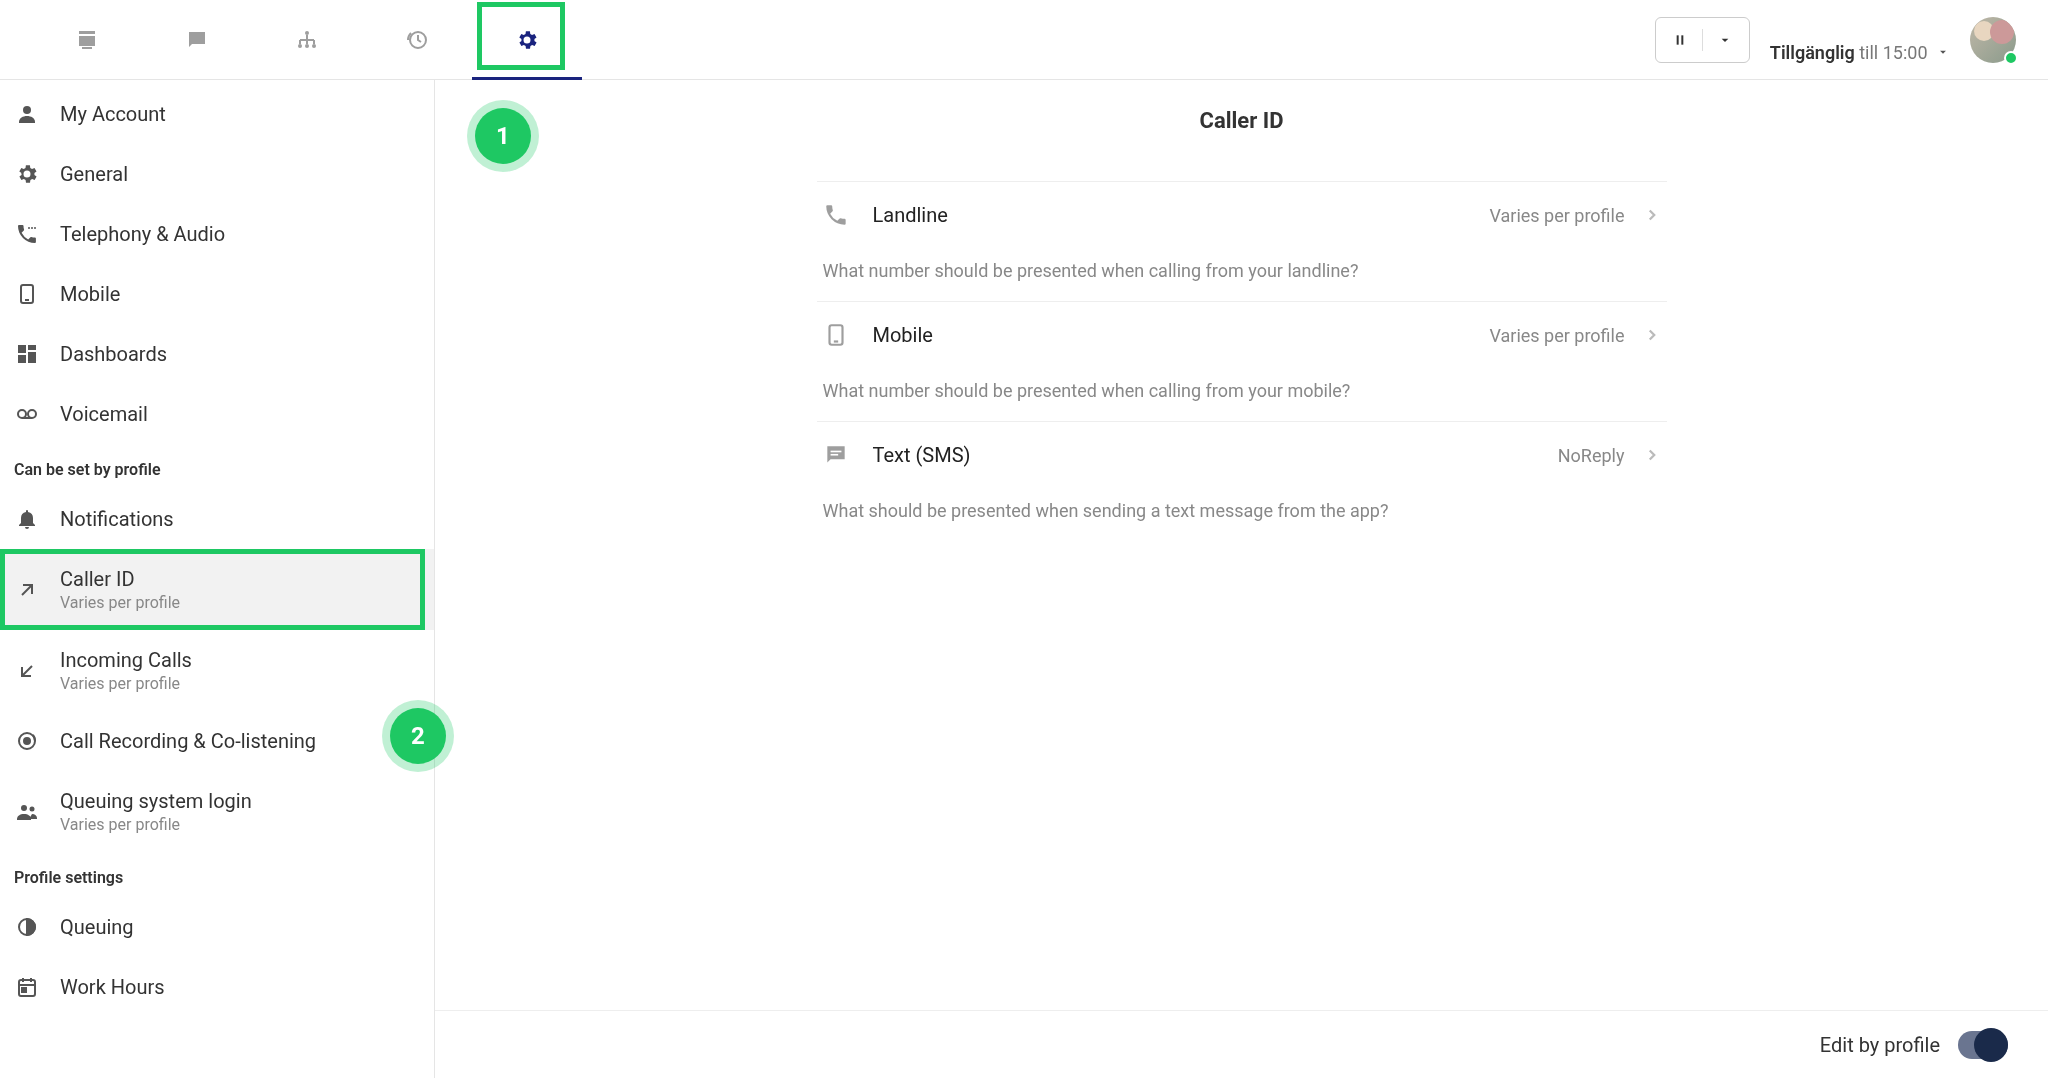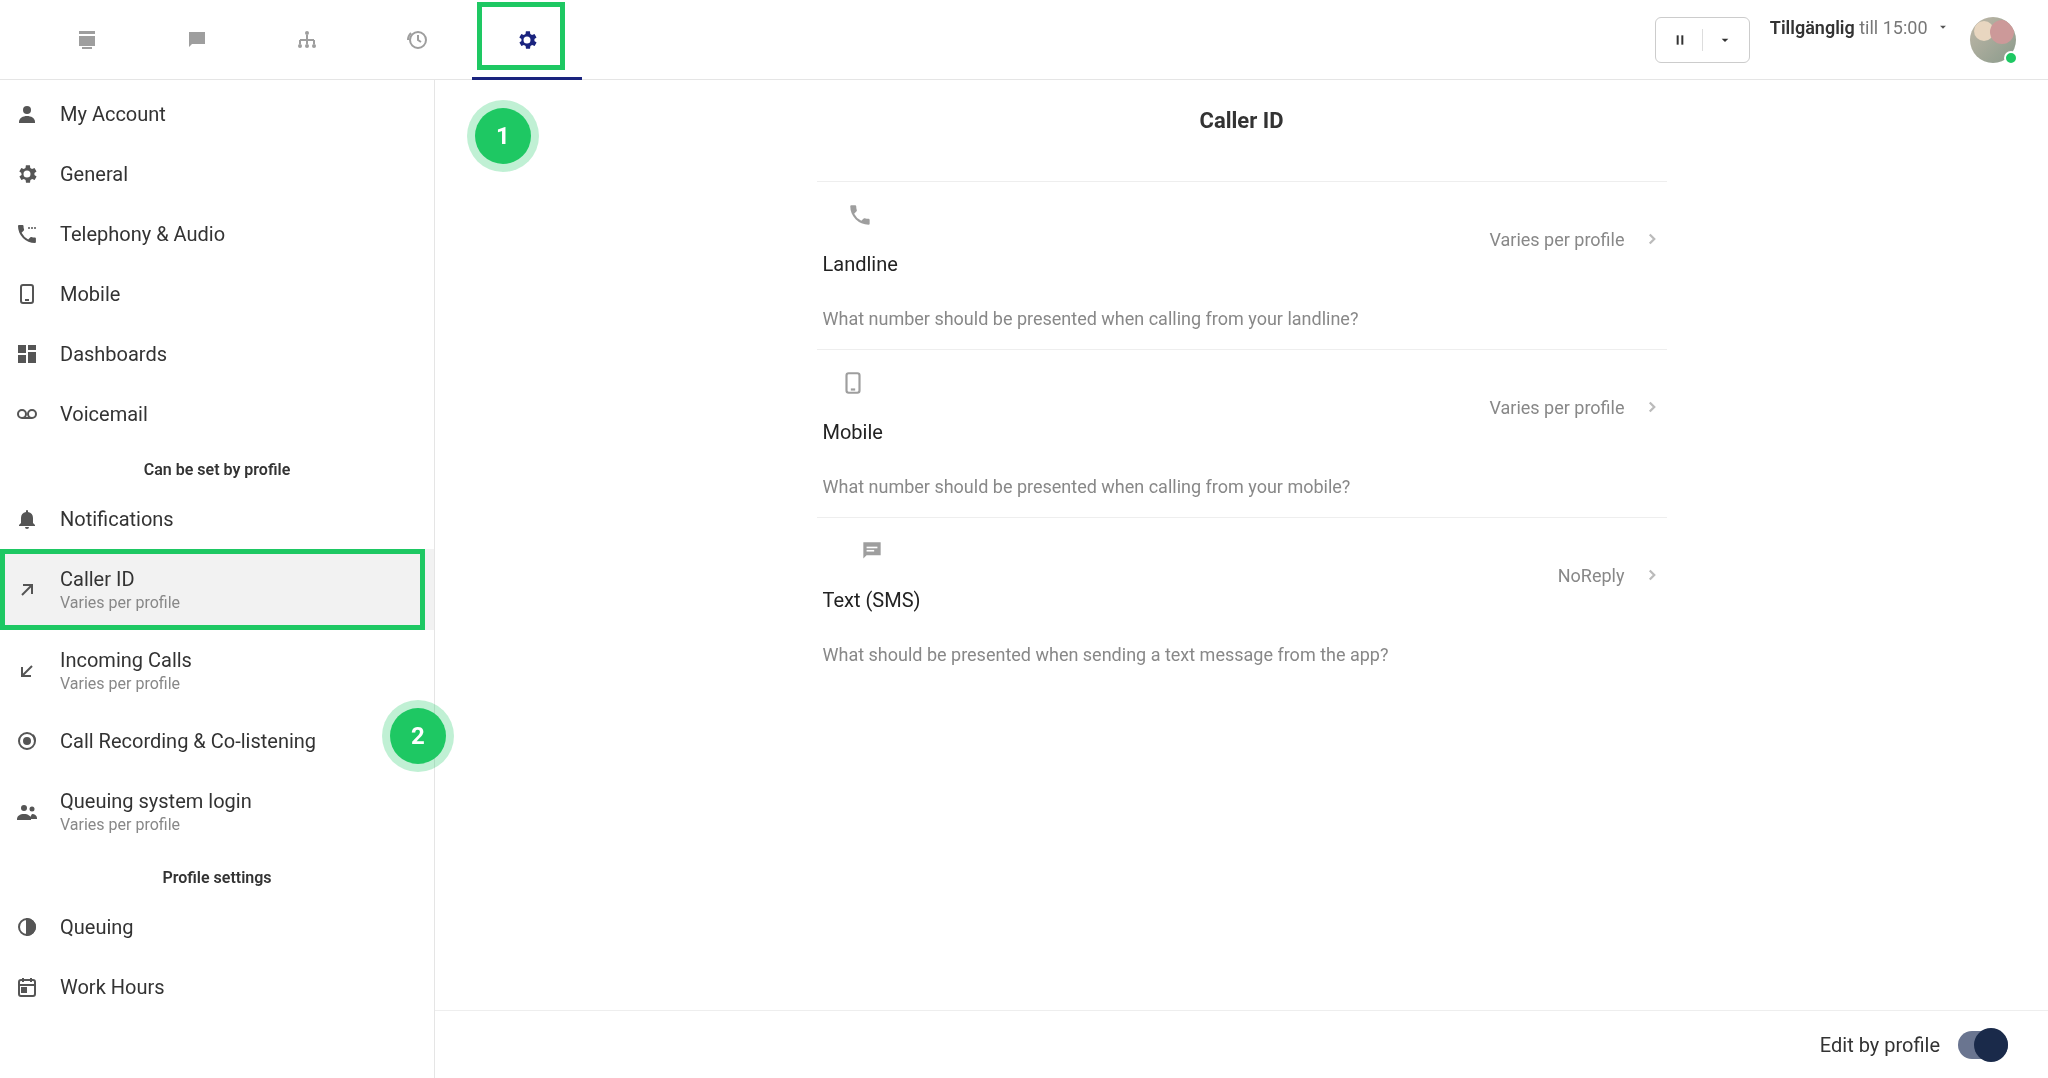--- a/index.html
+++ b/index.html
@@ -8,21 +8,21 @@
     
     .top-bar { height: 80px; border-bottom: 1px solid #e5e5e5; display: flex; align-items: center; justify-content: space-between; padding: 0 32px; }
     .top-bar-left { display: flex; align-items: center; gap: 0; }
     .top-tab { width: 110px; height: 80px; display: flex; align-items: center; justify-content: center; color: #9e9e9e; cursor: pointer; position: relative; }
     .top-tab svg { width: 24px; height: 24px; }
     .top-tab.active { color: #1a237e; }
     .top-tab.active::after { content: ''; position: absolute; bottom: 0; left: 0; right: 0; height: 3px; background: #1a237e; }
     .highlight-box-1 { position: absolute; border: 5px solid #1ec863; pointer-events: none; }
     .highlight-box-2 { position: absolute; border: 5px solid #1ec863; pointer-events: none; }
     
-    .top-bar-right { display: flex; align-items: flex-start; gap: 20px; }
+    .top-bar-right { display: flex; align-items: flex-end; gap: 20px; }
     .pause-btn { border: 1px solid #ccc; border-radius: 6px; height: 46px; display: flex; align-items: center; padding: 0 16px; gap: 14px; cursor: pointer; background: #fff; }
     .pause-btn-divider { width: 1px; height: 22px; background: #ddd; }
     .pause-btn svg { width: 16px; height: 16px; }
     .status-text { font-size: 18px; }
     .status-text b { font-weight: 600; }
     .status-text .till { color: #777; }
     .status-caret { margin-left: 4px; }
     .avatar { width: 46px; height: 46px; border-radius: 50%; background: linear-gradient(135deg, #c0b8a8, #8a9a8b); position: relative; overflow: hidden; }
     .avatar::before { content:''; position:absolute; left:4px; top:4px; width:20px; height:20px; border-radius:50%; background:#e8d6c0; }
     .avatar::after { content:''; position:absolute; right:2px; top:3px; width:24px; height:24px; border-radius:50%; background:#c99; }
@@ -33,30 +33,30 @@
     .main { display:flex; height:calc(1078px - 80px); }
     
     
     .sidebar { width: 435px; border-right: 1px solid #e5e5e5; padding-top: 4px; overflow-y: auto; position: relative; }
     .side-item { display:flex; align-items:center; padding: 18px 24px 18px 14px; gap: 20px; cursor:pointer; font-size: 20px; color: #333; }
     .side-item.selected { background: #f2f2f2; }
     .side-item .side-icon { width: 26px; display:flex; justify-content:center; color:#555; }
     .side-item .side-icon svg { width:24px; height:24px; }
     .side-item .side-text { display:flex; flex-direction:column; }
     .side-item .side-sub { font-size:16px; color:#888; margin-top:2px; }
-    .side-header { padding: 16px 14px 10px; font-size: 16px; font-weight: 600; color:#333;text-align:center; }
+    .side-header { padding: 16px 14px 10px; font-size: 16px; font-weight: 600; color:#333; }
     
     
     .content { flex: 1; position: relative; padding: 28px 0 0; display: flex; flex-direction: column; }
     .content-inner { width: 850px; margin: 0 auto; }
     .page-title { text-align: center; font-size: 22px; font-weight: 700; margin-bottom: 48px; }
     .setting-row { border-top: 1px solid #eee; padding: 20px 6px; }
     .setting-row:first-of-type { border-top: none; }
     .setting-head { display:flex; align-items:center; justify-content:space-between; cursor:pointer; }
-    .setting-head-left { display:flex; align-items:center; gap: 24px; font-size: 20px; color:#222;flex-direction:column; }
+    .setting-head-left { display:flex; align-items:center; gap: 24px; font-size: 20px; color:#222; }
     .setting-head-left .row-icon { color:#9e9e9e; }
     .setting-head-left .row-icon svg { width:26px; height:26px; display:block; }
     .setting-head-right { display:flex; align-items:center; gap:18px; font-size:18px; color:#888; }
     .setting-head-right svg { width:18px; height:18px; color:#bbb; }
     .setting-desc { font-size:18px; color:#888; margin-top: 32px; }
     
     
     .footer { border-top: 1px solid #eee; height: 68px; display:flex; align-items:center; justify-content:flex-end; padding: 0 40px; gap: 18px; font-size: 20px; color:#333; }
     .toggle { width: 50px; height: 28px; border-radius: 14px; background: #6a7590; position: relative; cursor:pointer; }
     .toggle .knob { position:absolute; right: 0; top: -3px; width: 34px; height: 34px; border-radius:50%; background: #1a2a4a; }

